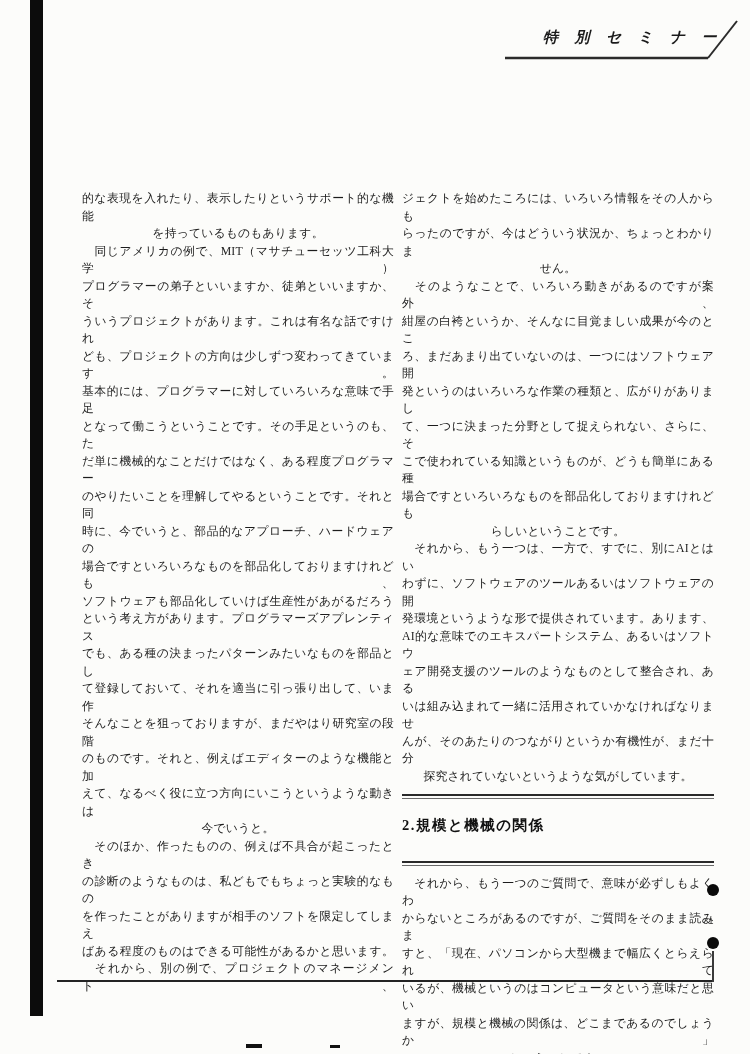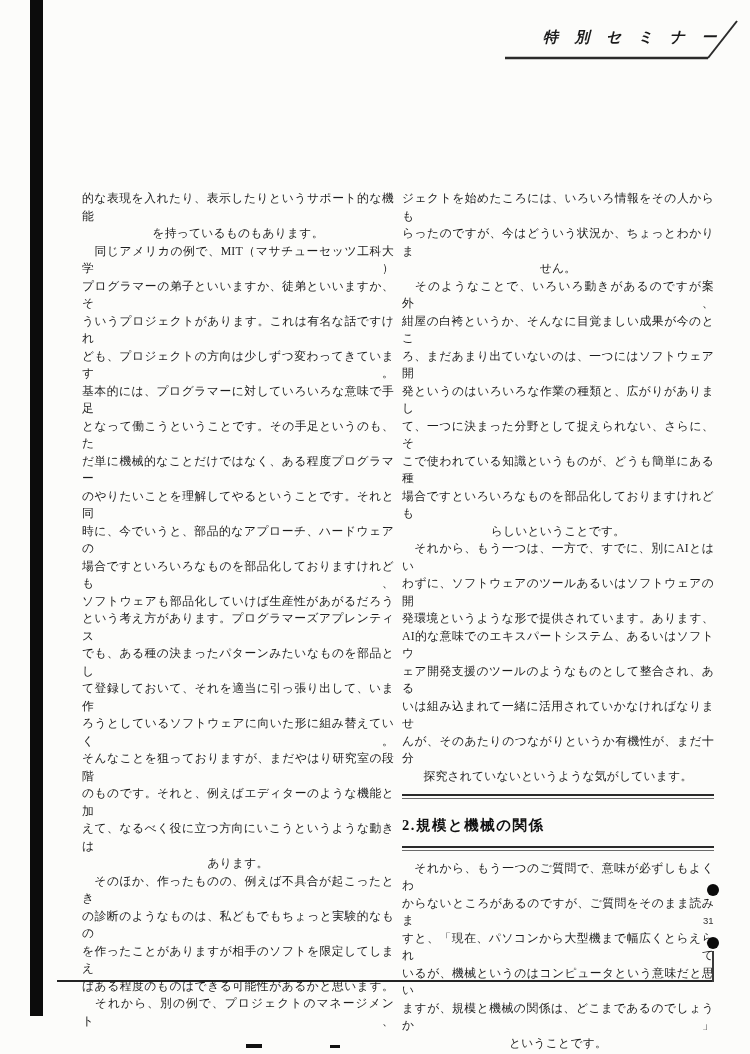--- a/index.html
+++ b/index.html
@@ -36,21 +36,21 @@
   .tl.j { white-space: normal; text-align: justify; text-align-last: justify; }
 
   
   .sec { margin-top: 9px; }
   .sec .dbl-rule {
     height: 2px;
     border-top: 2px solid #2a2a2a;
     border-bottom: 1px solid #6a6a6a;
   }
   .sec .sec-title {
-    margin: 14px 0 9px 0;
+    margin: 14px 0 24px 0;
     font-size: 14.5px; font-weight: bold; letter-spacing: 1.5px;
     line-height: 24px; color: #111;
   }
   .sec .dbl-rule.bottom { margin-bottom: 8.5px; }
 
   
   .bottom-rule { left: 57px; top: 980px; width: 657px; height: 2px; background: #242424; }
   .dot { width: 12px; height: 12px; border-radius: 50%; background: #0a0a0a; left: 707px; }
   .dot.d1 { top: 884px; }
   .dot.d2 { top: 937px; }
@@ -87,25 +87,24 @@
       <div class="tl j">基本的には、プログラマーに対していろいろな意味で手足</div>
       <div class="tl j">となって働こうということです。その手足というのも、た</div>
       <div class="tl j">だ単に機械的なことだけではなく、ある程度プログラマー</div>
       <div class="tl j">のやりたいことを理解してやるということです。それと同</div>
       <div class="tl j">時に、今でいうと、部品的なアプローチ、ハードウェアの</div>
       <div class="tl j">場合ですといろいろなものを部品化しておりますけれども、</div>
       <div class="tl j">ソフトウェアも部品化していけば生産性があがるだろう</div>
       <div class="tl j">という考え方があります。プログラマーズアプレンティス</div>
       <div class="tl j">でも、ある種の決まったパターンみたいなものを部品とし</div>
       <div class="tl j">て登録しておいて、それを適当に引っ張り出して、いま作</div>
-      <div class="tl j">ろうとしているソフトウェアに向いた形に組み替えていく。</div>
       <div class="tl j">そんなことを狙っておりますが、まだやはり研究室の段階</div>
       <div class="tl j">のものです。それと、例えばエディターのような機能と加</div>
       <div class="tl j">えて、なるべく役に立つ方向にいこうというような動きは</div>
-      <div class="tl">あります。</div>
+      <div class="tl">今でいうと。</div>
       <div class="tl j">　そのほか、作ったものの、例えば不具合が起こったとき</div>
       <div class="tl j">の診断のようなものは、私どもでもちょっと実験的なもの</div>
       <div class="tl j">を作ったことがありますが相手のソフトを限定してしまえ</div>
       <div class="tl j">ばある程度のものはできる可能性があるかと思います。</div>
       <div class="tl j">　それから、別の例で、プロジェクトのマネージメント、</div>
     </div>
 </div>
 
 <div class="abs col right">
   <div>

